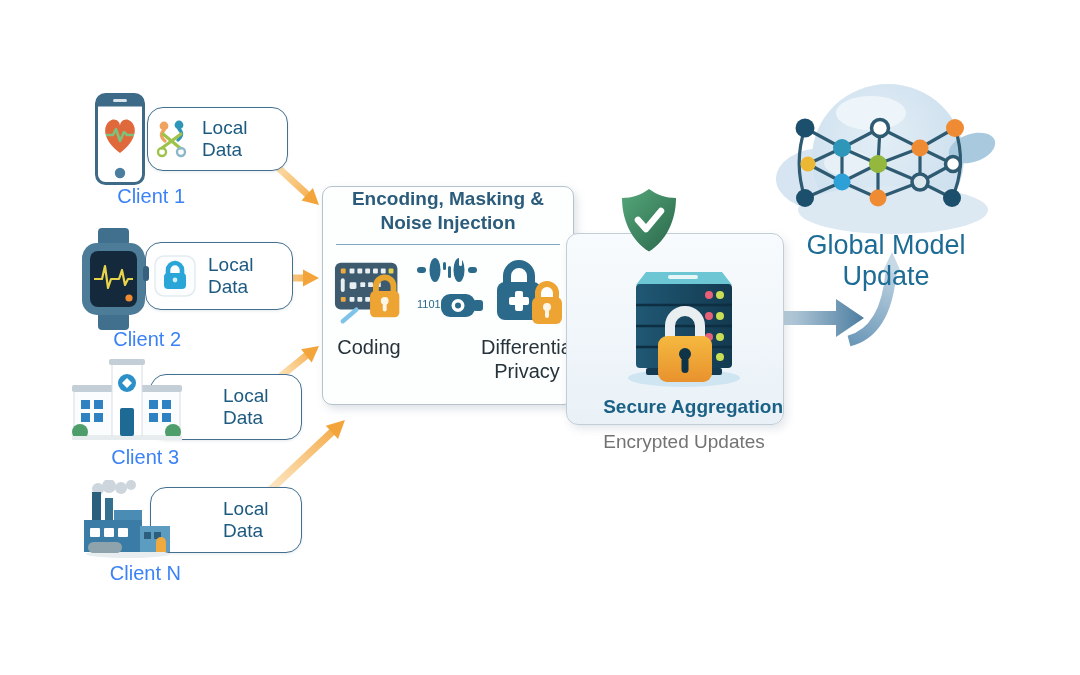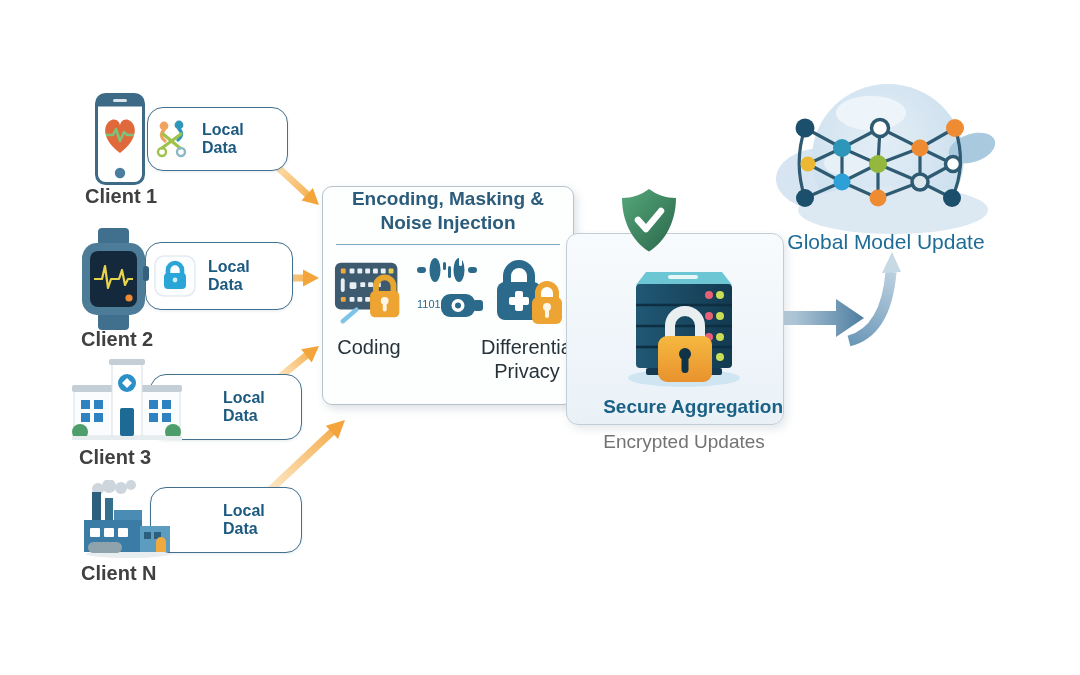--- a/index.html
+++ b/index.html
@@ -2,27 +2,27 @@
 <html><head>
 <meta charset="utf-8">
 <style>
   html,body{margin:0;padding:0;background:#fff;}
   .canvas{position:relative;width:1080px;height:675px;background:#ffffff;overflow:hidden;
           font-family:"Liberation Sans",sans-serif;}
 
   
   .bubble{position:absolute;background:#fff;border:1.6px solid #44708f;border-radius:16px;
           display:flex;align-items:center;box-shadow:0 1px 3px rgba(60,90,110,.12);z-index:2;}
-  .bubble-text{color:#1c5a80;font-size:16px;font-weight:700;line-height:1.15;width:58px;}
+  .bubble-text{color:#1c5a80;font-size:19px;font-weight:400;line-height:1.15;width:58px;}
   .c1-bubble{left:147px;top:107px;width:133px;height:62px;padding-left:6px;}
   .c2-bubble{left:145px;top:242px;width:138px;height:66px;padding-left:8px;}
   .c3-bubble{left:150px;top:374px;width:130px;height:64px;justify-content:flex-end;padding-right:20px;}
   .cn-bubble{left:150px;top:487px;width:130px;height:64px;justify-content:flex-end;padding-right:20px;}
   .bubble .mini-icon{margin-right:12px;display:flex;align-items:center;}
-  .client-label{position:absolute;color:#404040;font-size:20px;font-weight:700;text-align:left;z-index:3;}
+  .client-label{position:absolute;color:#3b82f6;font-size:20px;font-weight:400;text-align:right;z-index:3;}
   .c1-label{left:85px;top:185px;width:100px;}
   .c2-label{left:81px;top:328px;width:100px;}
   .c3-label{left:79px;top:446px;width:100px;}
   .cn-label{left:81px;top:562px;width:100px;}
   .device{position:absolute;z-index:3;line-height:0;}
   .c1-device{left:95px;top:93px;}
   .c2-device{left:76px;top:228px;}
   .c3-device{left:72px;top:358px;}
   .cn-device{left:78px;top:480px;}
 
@@ -51,21 +51,21 @@
   
   .blob{position:absolute;border-radius:50%;z-index:0;}
   .blob-sphere{left:812px;top:84px;width:152px;height:148px;background:radial-gradient(circle at 45% 38%,#e3eef6 0%,#cde0ee 70%);}
   .blob-left{left:776px;top:148px;width:95px;height:62px;background:#d6e5f1;}
   .blob-bottom{left:798px;top:186px;width:190px;height:48px;background:#dcE9f3;background:#dce9f3;}
   .blob-right{left:948px;top:134px;width:48px;height:28px;background:#a9cade;transform:rotate(-18deg);}
   .blob-cont1{left:836px;top:96px;width:70px;height:34px;background:#eef5fa;border-radius:50%;}
   .blob-cont2{left:824px;top:150px;width:46px;height:26px;background:#e7f0f7;border-radius:50%;}
   .network{position:absolute;left:790px;top:112px;z-index:2;line-height:0;}
   .global-label{position:absolute;left:786px;top:230px;width:200px;text-align:center;
-                font-size:21px;color:#1d6c96;font-weight:500;z-index:2;}
+                font-size:27px;color:#1d6c96;font-weight:500;z-index:2;}
 
   
   .arrows{position:absolute;left:0;top:0;z-index:1;pointer-events:none;}
 </style>
 </head>
 <body>
 
 <div class="canvas">
 
   <svg class="arrows" width="1080" height="675" viewBox="0 0 1080 675">

